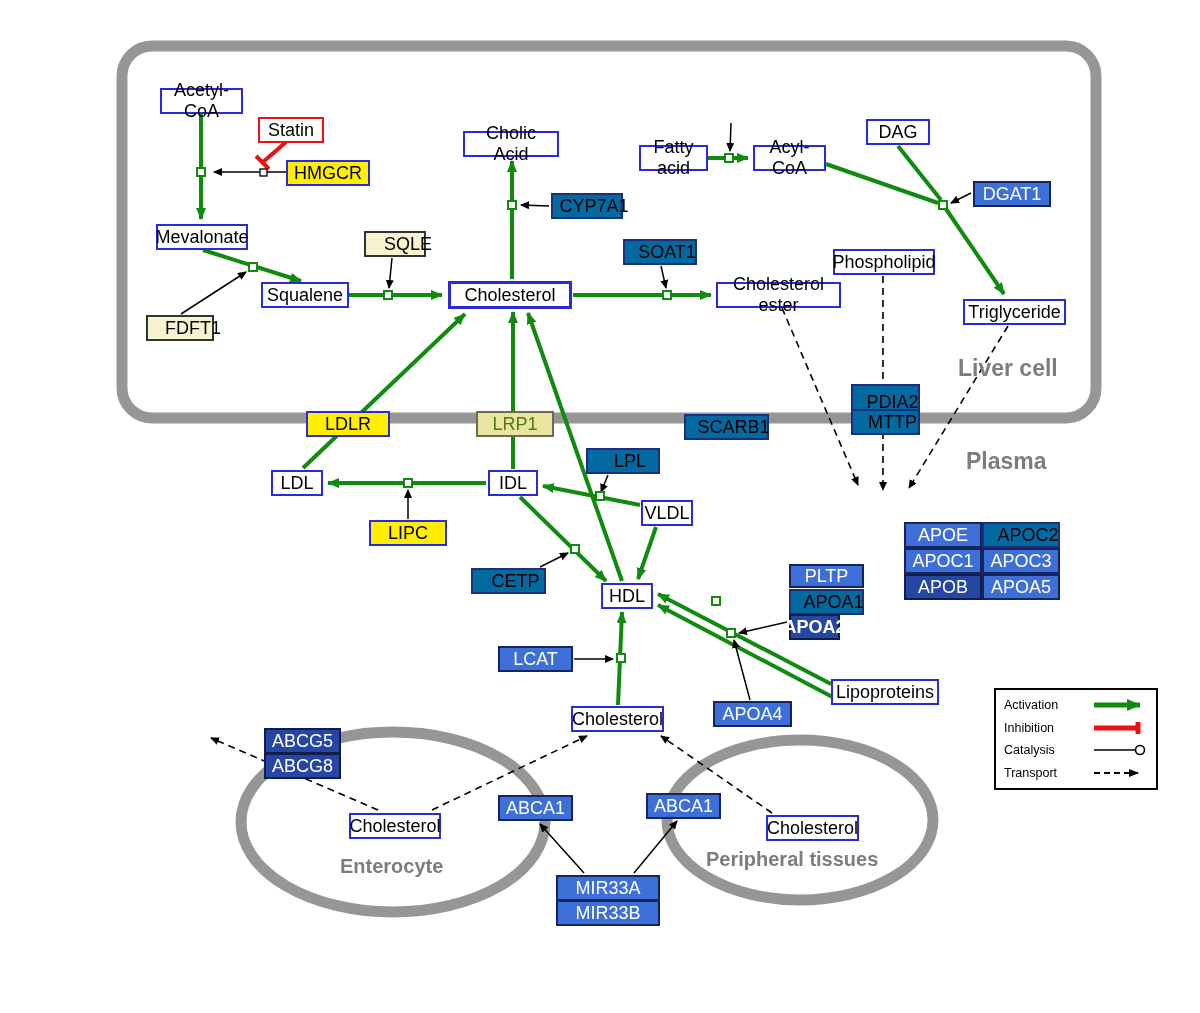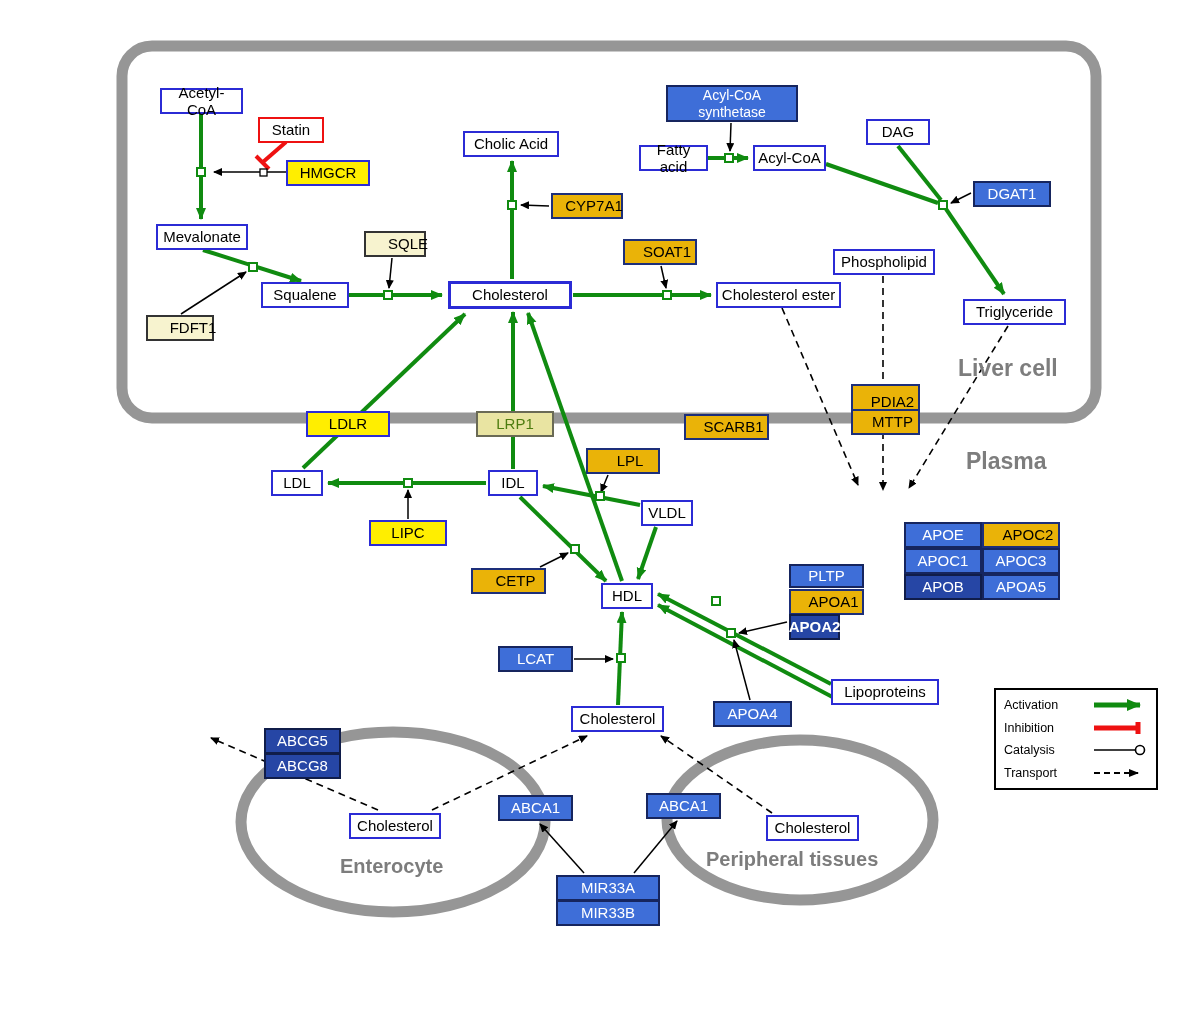--- a/index.html
+++ b/index.html
@@ -1,28 +1,28 @@
 <!DOCTYPE html>
 <html><head>
 <meta charset="utf-8">
 <style>
   html,body{margin:0;padding:0;background:#ffffff;}
   #canvas{position:relative;width:1200px;height:1013px;background:#ffffff;
           font-family:"Liberation Sans", sans-serif;overflow:hidden;}
   #edges{position:absolute;left:0;top:0;z-index:1;}
   .node{position:absolute;z-index:3;display:flex;align-items:center;justify-content:center;
-        text-align:center;font-size:15px;line-height:1.15;border:2px solid #1d2f7a;
+        text-align:center;font-size:18px;line-height:1.15;border:2px solid #1d2f7a;
         box-sizing:border-box;background:#fff;color:#000;padding:1px 2px;}
   .n-metab{background:#ffffff;border-color:#2b2bd5;color:#000;}
   .n-thick{border-width:3px;}
   .n-statin{background:#ffffff;border-color:#ee1111;color:#000;}
   .n-yellow{background:#ffee00;border-color:#2b2bd5;color:#000;}
   .n-khaki{background:#e9e4a2;border-color:#6a6a55;color:#4d7c0f;}
   .n-pale{background:#f7f3cf;border-color:#333333;color:#000;padding-left:28px;}
-  .n-light{background:#eab308;border-color:#1d2f7a;color:#000;padding-left:16px;}
+  .n-light{background:#0369a1;border-color:#1d2f7a;color:#000;padding-left:16px;}
   .n-med{background:#3e6ed8;border-color:#16255e;color:#fff;}
   .n-dark{background:#2646a5;border-color:#101d4a;color:#fff;}
   .small{font-size:14px;}
   .comp-label{position:absolute;z-index:2;font-weight:bold;color:#7d7d7d;}
   .lbl-xl{font-size:23px;}
   .lbl-l{font-size:20px;}
   #legend{position:absolute;left:994px;top:688px;width:164px;height:102px;z-index:4;
           background:#fff;border:2px solid #000;box-sizing:border-box;
           display:flex;flex-direction:column;justify-content:space-around;padding:4px 8px;}
   .leg-row{display:flex;align-items:center;justify-content:space-between;height:20px;}
@@ -121,21 +121,20 @@
   <div class="node n-yellow" style="left:286px;top:160px;width:84px;height:26px;">HMGCR</div>
   <div class="node n-metab" style="left:156px;top:224px;width:92px;height:26px;">Mevalonate</div>
   <div class="node n-pale" style="left:364px;top:231px;width:62px;height:26px;">SQLE</div>
   <div class="node n-pale" style="left:146px;top:315px;width:68px;height:26px;">FDFT1</div>
   <div class="node n-metab" style="left:261px;top:282px;width:88px;height:26px;">Squalene</div>
   <div class="node n-metab" style="left:463px;top:131px;width:96px;height:26px;">Cholic Acid</div>
   <div class="node n-light" style="left:551px;top:193px;width:72px;height:26px;">CYP7A1</div>
   <div class="node n-metab n-thick" style="left:448px;top:281px;width:124px;height:28px;">Cholesterol</div>
   <div class="node n-light" style="left:623px;top:239px;width:74px;height:26px;">SOAT1</div>
   <div class="node n-metab" style="left:716px;top:282px;width:125px;height:26px;">Cholesterol ester</div>
-  <div class="node n-med small" style="left:666px;top:85px;width:132px;height:37px;">Acyl-CoA synthetase</div>
   <div class="node n-metab" style="left:639px;top:145px;width:69px;height:26px;">Fatty acid</div>
   <div class="node n-metab" style="left:753px;top:145px;width:73px;height:26px;">Acyl-CoA</div>
   <div class="node n-metab" style="left:866px;top:119px;width:64px;height:26px;">DAG</div>
   <div class="node n-med" style="left:973px;top:181px;width:78px;height:26px;">DGAT1</div>
   <div class="node n-metab" style="left:833px;top:249px;width:102px;height:26px;">Phospholipid</div>
   <div class="node n-metab" style="left:963px;top:299px;width:103px;height:26px;">Triglyceride</div>
 
   <div class="node n-yellow" style="left:306px;top:411px;width:84px;height:26px;">LDLR</div>
   <div class="node n-khaki" style="left:476px;top:411px;width:78px;height:26px;">LRP1</div>
   <div class="node n-light" style="left:684px;top:414px;width:85px;height:26px;">SCARB1</div>

